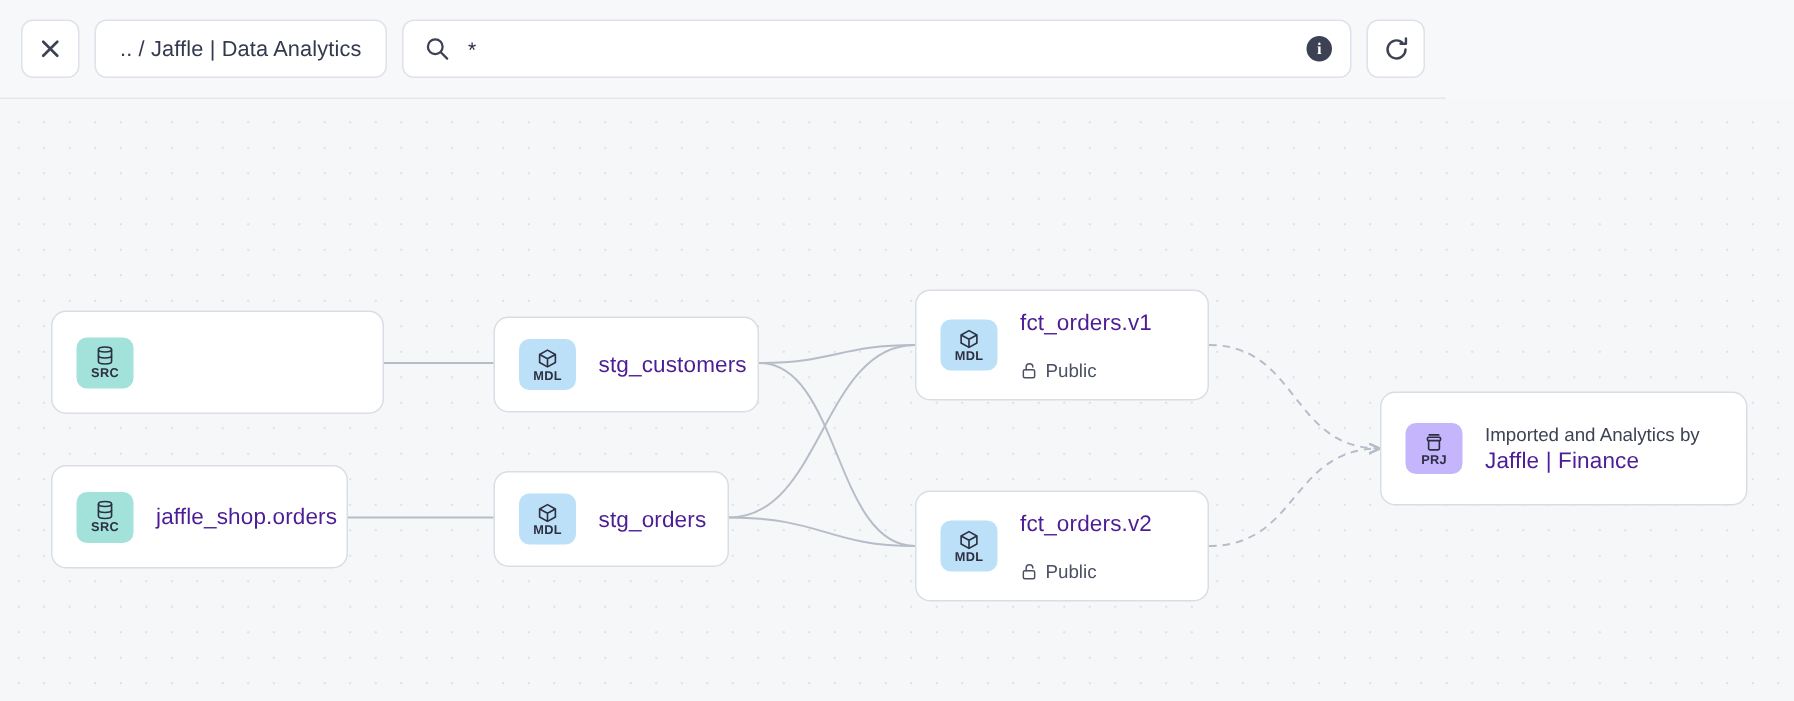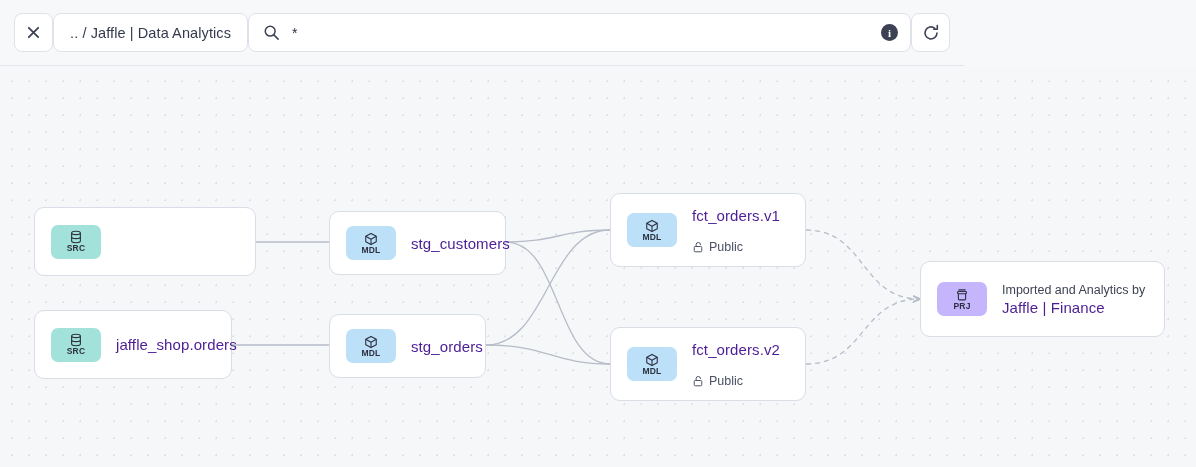--- a/index.html
+++ b/index.html
@@ -20,20 +20,21 @@
     position: absolute;
     left: 0; top: 0;
     width: 964px;
     height: 66px;
     background: #f7f8fa;
     border-bottom: 1px solid #e3e6ec;
     box-sizing: border-box;
     display: flex;
     align-items: center;
     padding: 0 14px;
+    gap: 10px;
     z-index: 10;
   }
   .tb-btn {
     background: #ffffff;
     border: 1px solid #dfe2e9;
     border-radius: 8px;
     height: 39px;
     display: flex;
     align-items: center;
     justify-content: center;
@@ -113,21 +114,21 @@
     border-radius: 10px;
     box-sizing: border-box;
     display: flex;
     align-items: center;
     padding: 0 16px;
     gap: 15px;
     cursor: pointer;
     z-index: 2;
   }
   .badge {
-    width: 50px;
+    width: 38px;
     height: 34px;
     border-radius: 7px;
     flex: none;
     display: flex;
     flex-direction: column;
     align-items: center;
     justify-content: center;
     gap: 0px;
   }
   .badge.src { background: #a3e2da; }

